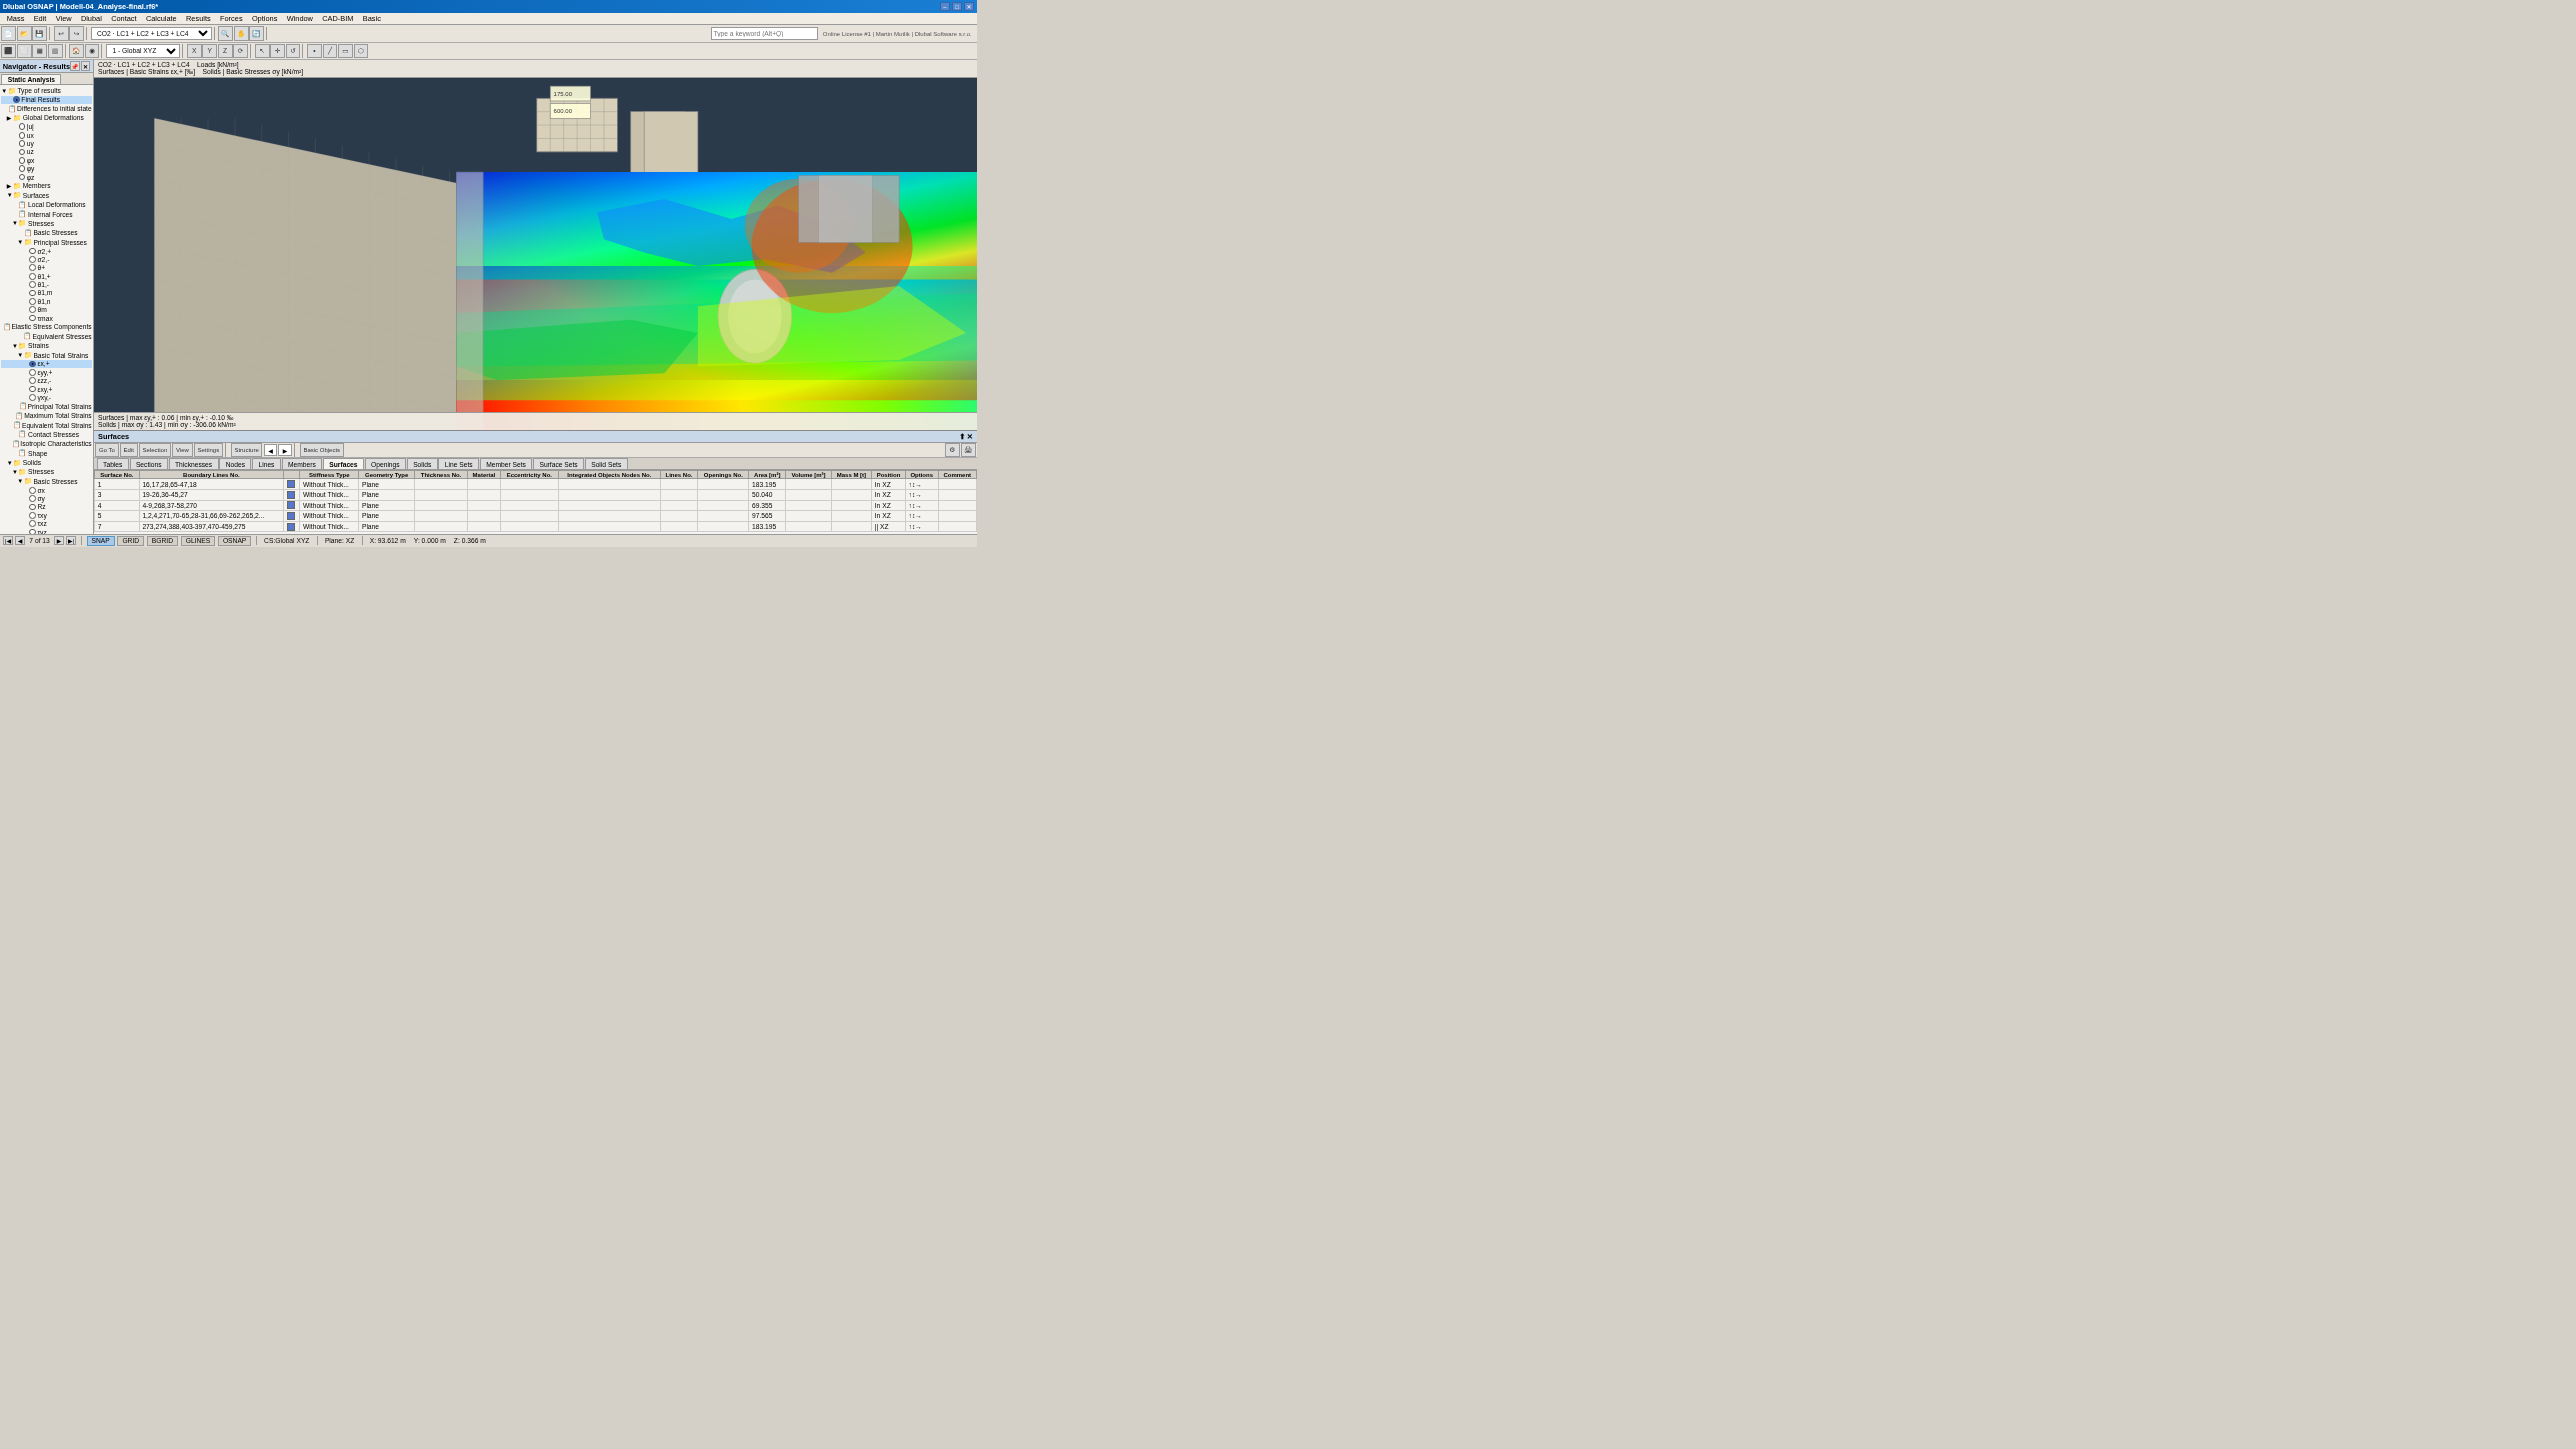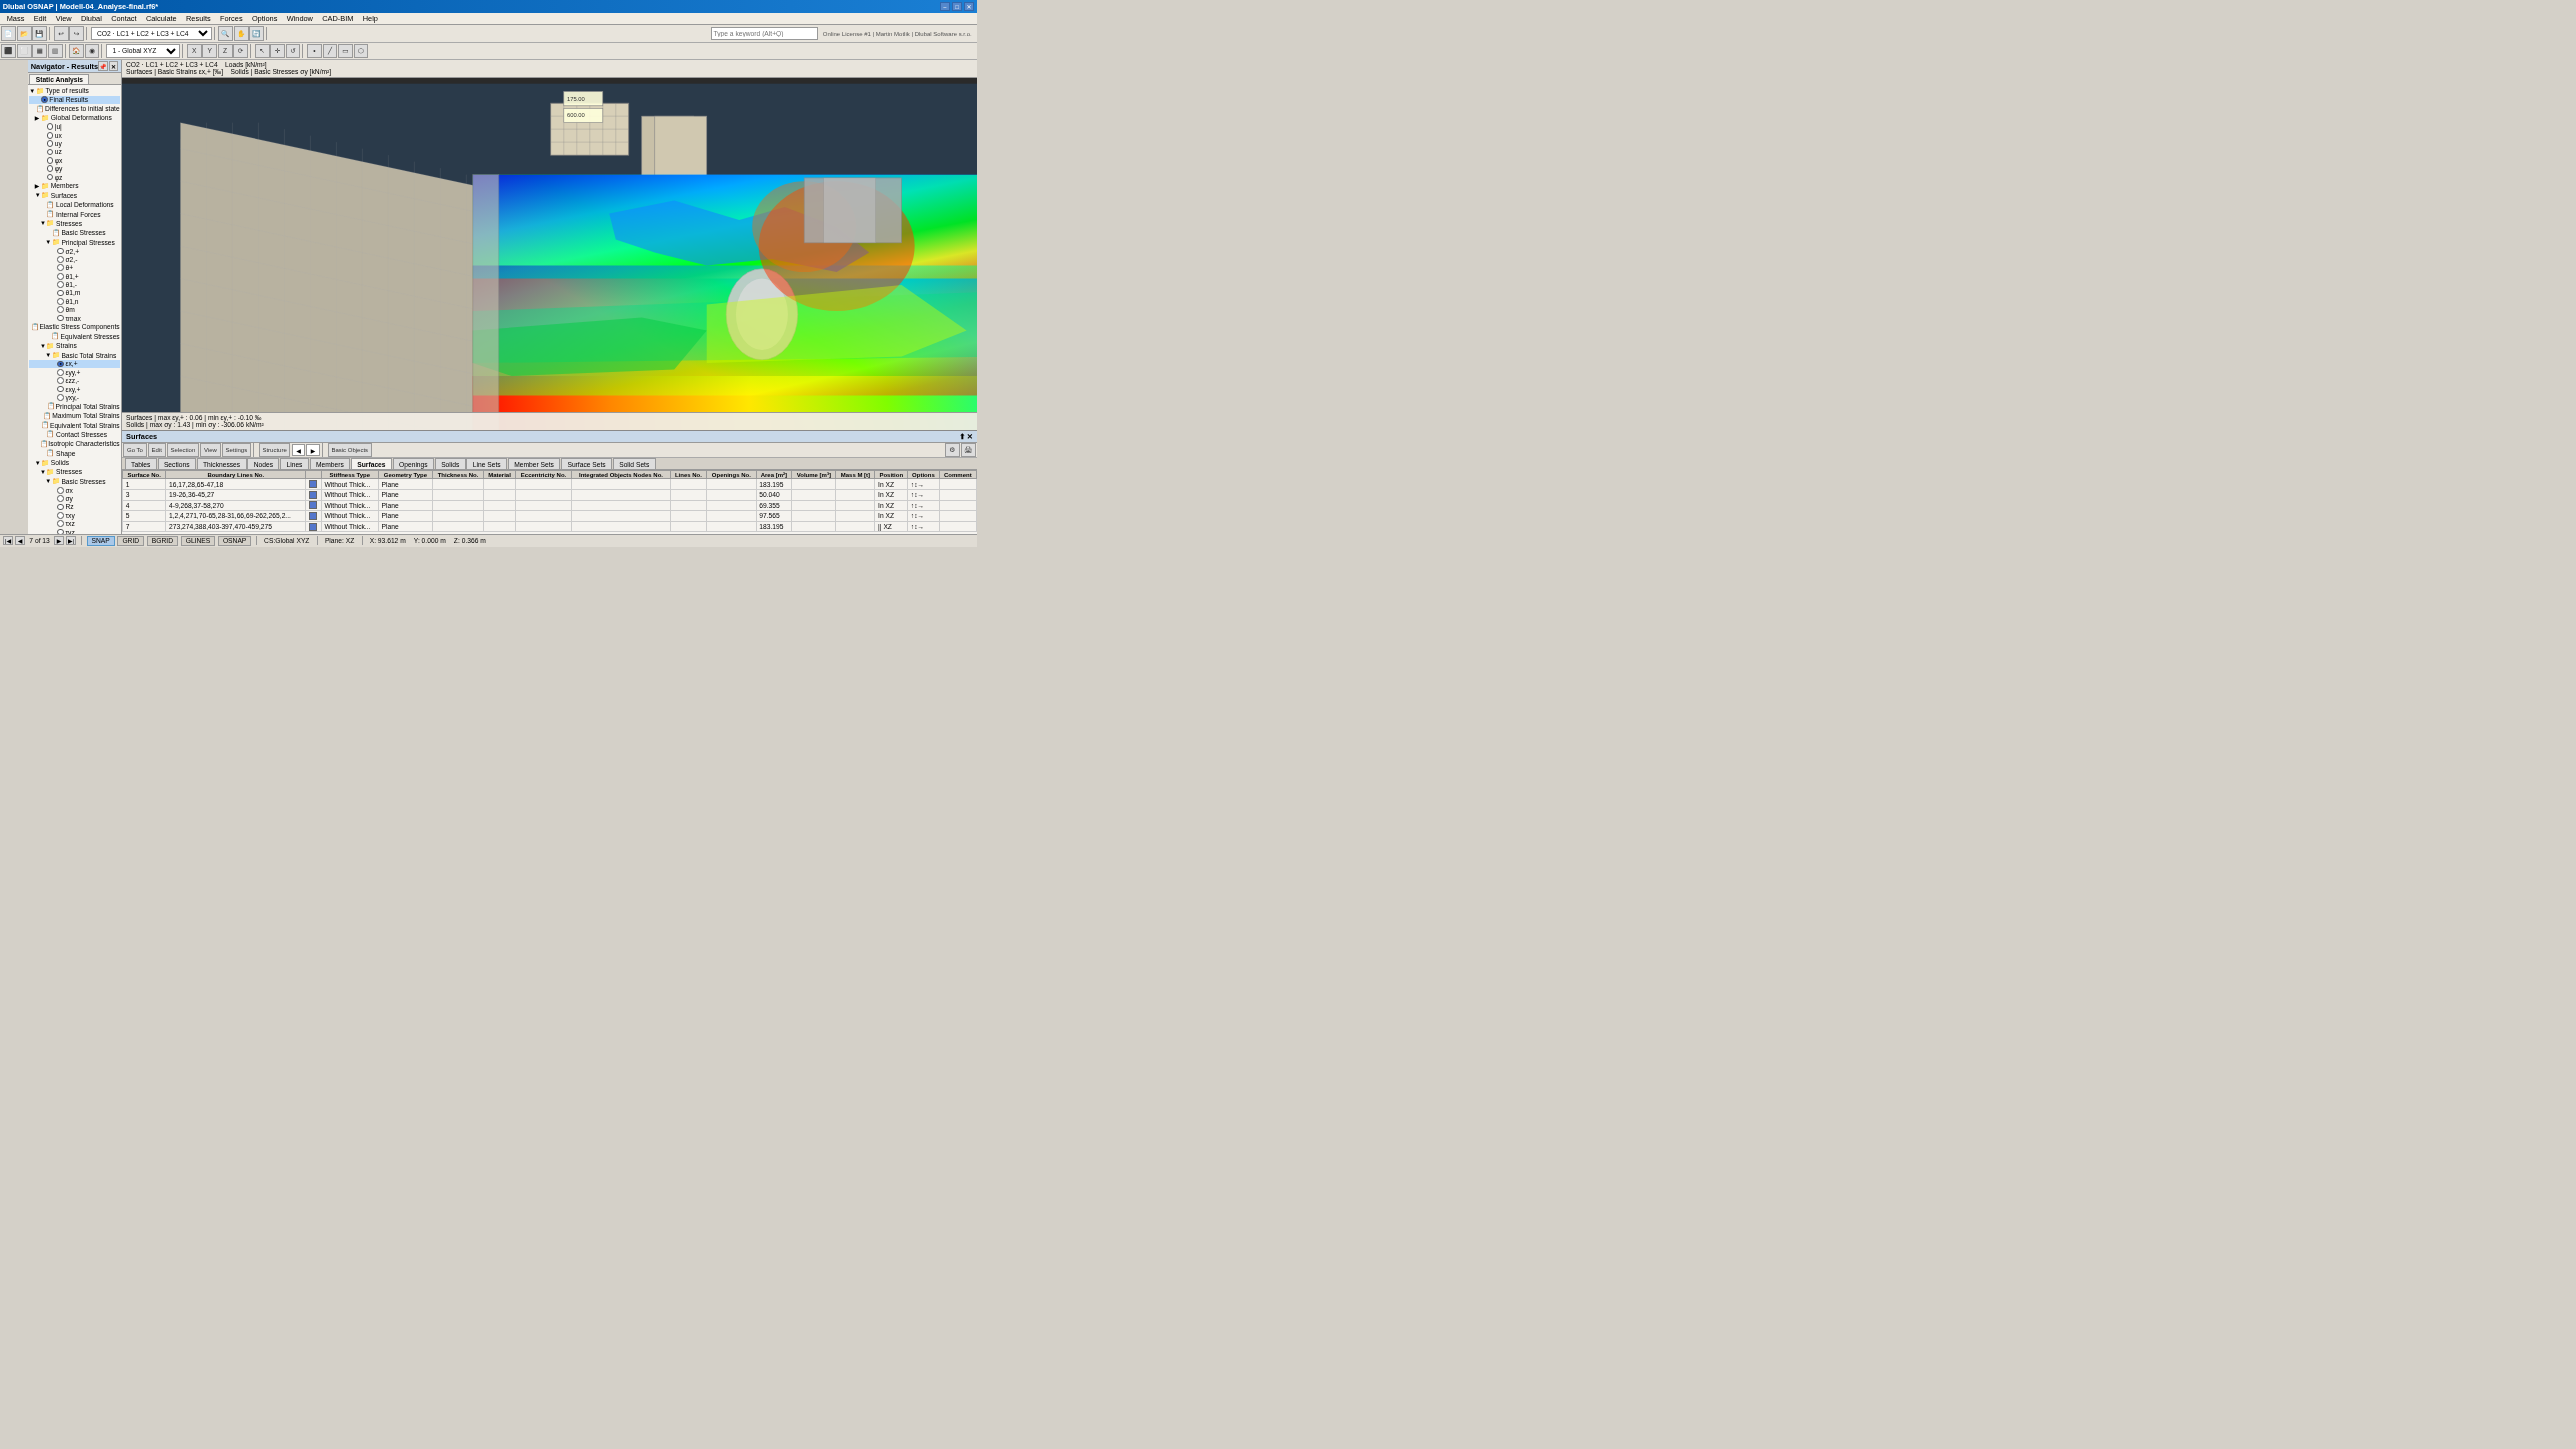--- a/index.html
+++ b/index.html
@@ -78,21 +78,20 @@
       font-size: 6.7px;
       border: 0.7px solid #999;
       background: white;
       padding: 0 1.3px;
     }
 
     
     #main-layout {
       display: flex;
       height: calc(547px - 13.4px - 12px - 17.4px - 17.4px - 13.4px);
-      margin-left: 28px;
     }
 
     
     #navigator {
       width: 94px;
       min-width: 94px;
       background: #f5f3ef;
       border-right: 0.7px solid #999;
       display: flex;
       flex-direction: column;
@@ -317,21 +316,21 @@
     <div class="menu-item">Edit</div>
     <div class="menu-item">View</div>
     <div class="menu-item">Dlubal</div>
     <div class="menu-item">Contact</div>
     <div class="menu-item">Calculate</div>
     <div class="menu-item">Results</div>
     <div class="menu-item">Forces</div>
     <div class="menu-item">Options</div>
     <div class="menu-item">Window</div>
     <div class="menu-item">CAD-BIM</div>
-    <div class="menu-item">Help</div>
+    <div class="menu-item">Basic</div>
   </div>
 
 <div class="toolbar-row">
   <div class="tb-btn">📄</div>
   <div class="tb-btn">📂</div>
   <div class="tb-btn">💾</div>
   <div class="tb-sep"></div>
   <div class="tb-btn">↩</div>
   <div class="tb-btn">↪</div>
   <div class="tb-sep"></div>

